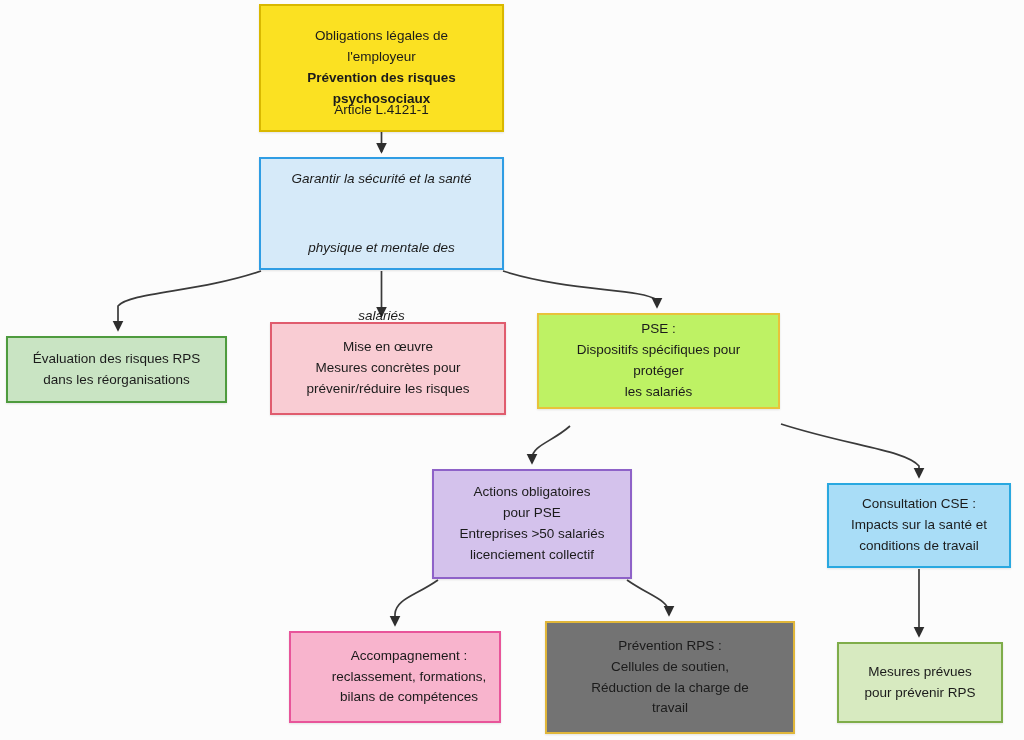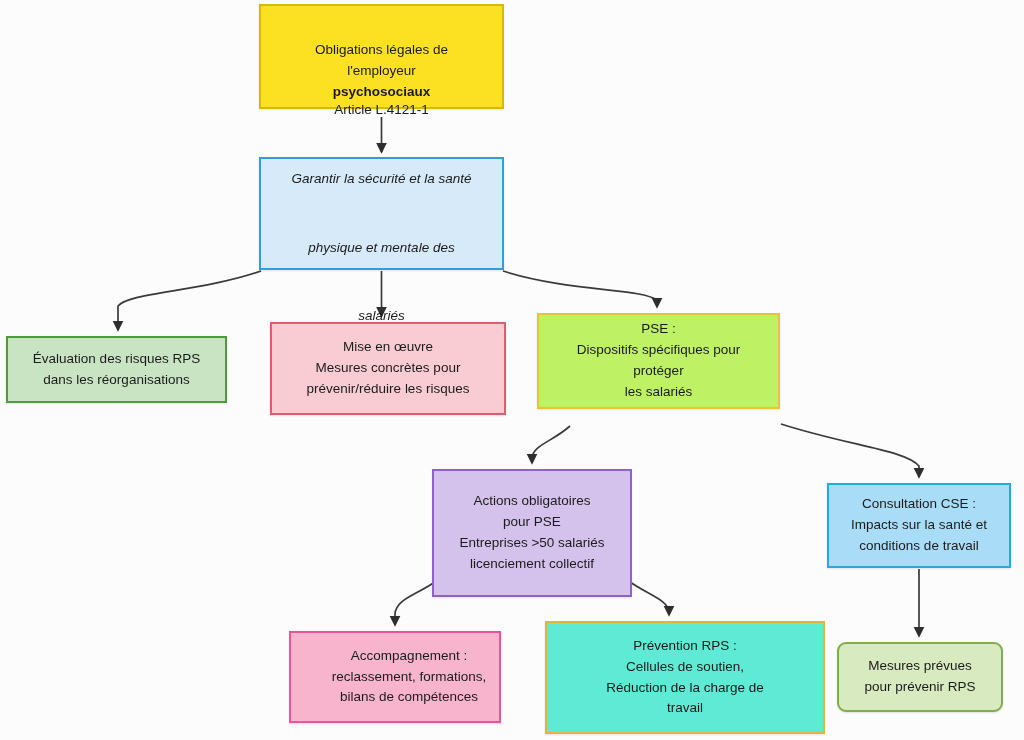--- a/index.html
+++ b/index.html
@@ -62,23 +62,24 @@
         <path d="M 503 271 C 570 292 640 288 657 300 L 657 307" marker-end="url(#arrow)" stroke="#3a3a3a"></path>
         <path d="M 570 426 C 552 442 533 445 532 458 L 532 463" marker-end="url(#arrow)" stroke="#3a3a3a"></path>
         <path d="M 781 424 C 850 446 905 450 919 466 L 919 477" marker-end="url(#arrow)" stroke="#3a3a3a"></path>
         <path d="M 438 580 C 415 596 396 599 395 614 L 395 625" marker-end="url(#arrow)" stroke="#3a3a3a"></path>
         <path d="M 627 580 C 650 596 668 600 669 612 L 669 615" marker-end="url(#arrow)" stroke="#3a3a3a"></path>
         <path d="M 919 569 L 919 636" marker-end="url(#arrow)" stroke="#3a3a3a"></path>
       </g>
   </svg>
 
   <div id="node-layer">
-      <div class="node" style="left: 259px; top: 4px; width: 245px; height: 105px; background: rgb(251, 225, 34); border-color: rgb(217, 184, 0); justify-content: flex-end;">
+      <div class="node" style="left: 259px; top: 4px; width: 245px; height: 128px; background: rgb(251, 225, 34); border-color: rgb(217, 184, 0);">
         <span class="ln">Obligations légales de</span>
         <span class="ln">l'employeur</span>
+        <span class="ln b">Prévention des risques</span>
         <span class="ln b">psychosociaux</span>
       </div>
       <div class="node" style="left: 259px; top: 157px; width: 245px; height: 113px; background: rgb(214, 234, 249); border-color: rgb(47, 157, 228); gap: 48px;">
         <span class="ln">Article L.4121-1</span>
         <span class="ln i">Garantir la sécurité et la santé</span>
         <span class="ln i">physique et mentale des</span>
         <span class="ln i">salariés</span>
       </div>
       <div class="node" style="left: 6px; top: 336px; width: 221px; height: 67px; background: rgb(201, 228, 195); border-color: rgb(78, 155, 62);">
         <span class="ln">Évaluation des risques RPS</span>
@@ -88,41 +89,41 @@
         <span class="ln">Mise en œuvre</span>
         <span class="ln">Mesures concrètes pour</span>
         <span class="ln">prévenir/réduire les risques</span>
       </div>
       <div class="node" style="left: 537px; top: 313px; width: 243px; height: 96px; background: #bef264; border-color: rgb(232, 195, 58);">
         <span class="ln">PSE :</span>
         <span class="ln">Dispositifs spécifiques pour</span>
         <span class="ln">protéger</span>
         <span class="ln">les salariés</span>
       </div>
-      <div class="node" style="left: 432px; top: 469px; width: 200px; height: 128px; background: rgb(212, 194, 236); border-color: rgb(142, 98, 200); justify-content: center;">
+      <div class="node" style="left: 432px; top: 469px; width: 200px; height: 110px; background: rgb(212, 194, 236); border-color: rgb(142, 98, 200); justify-content: center;">
         <span class="ln">Actions obligatoires</span>
         <span class="ln">pour PSE</span>
         <span class="ln">Entreprises &gt;50 salariés</span>
         <span class="ln">licenciement collectif</span>
       </div>
       <div class="node" style="left: 827px; top: 483px; width: 184px; height: 85px; background: rgb(169, 221, 247); border-color: rgb(41, 168, 224);">
         <span class="ln">Consultation CSE :</span>
         <span class="ln">Impacts sur la santé et</span>
         <span class="ln">conditions de travail</span>
       </div>
       <div class="node" style="left: 289px; top: 631px; width: 212px; height: 92px; background: rgb(248, 180, 205); border-color: rgb(232, 85, 154); padding-left: 36px;">
         <span class="ln">Accompagnement :</span>
         <span class="ln">reclassement, formations,</span>
         <span class="ln">bilans de compétences</span>
       </div>
-      <div class="node" style="left: 545px; top: 621px; width: 280px; height: 113px; background: #5eead4; border-color: rgb(224, 182, 58);">
+      <div class="node" style="left: 545px; top: 621px; width: 250px; height: 113px; background: #737373; border-color: rgb(224, 182, 58);">
         <span class="ln">Prévention RPS :</span>
         <span class="ln">Cellules de soutien,</span>
         <span class="ln">Réduction de la charge de</span>
         <span class="ln">travail</span>
       </div>
-      <div class="node" style="left: 837px; top: 642px; width: 166px; height: 70px; background: rgb(215, 234, 192); border-color: rgb(127, 173, 74); border-radius: 9px;">
+      <div class="node" style="left: 837px; top: 642px; width: 166px; height: 81px; background: rgb(215, 234, 192); border-color: rgb(127, 173, 74);">
         <span class="ln">Mesures prévues</span>
         <span class="ln">pour prévenir RPS</span>
       </div>
     </div>
 
 </div>
 
 </body></html>

